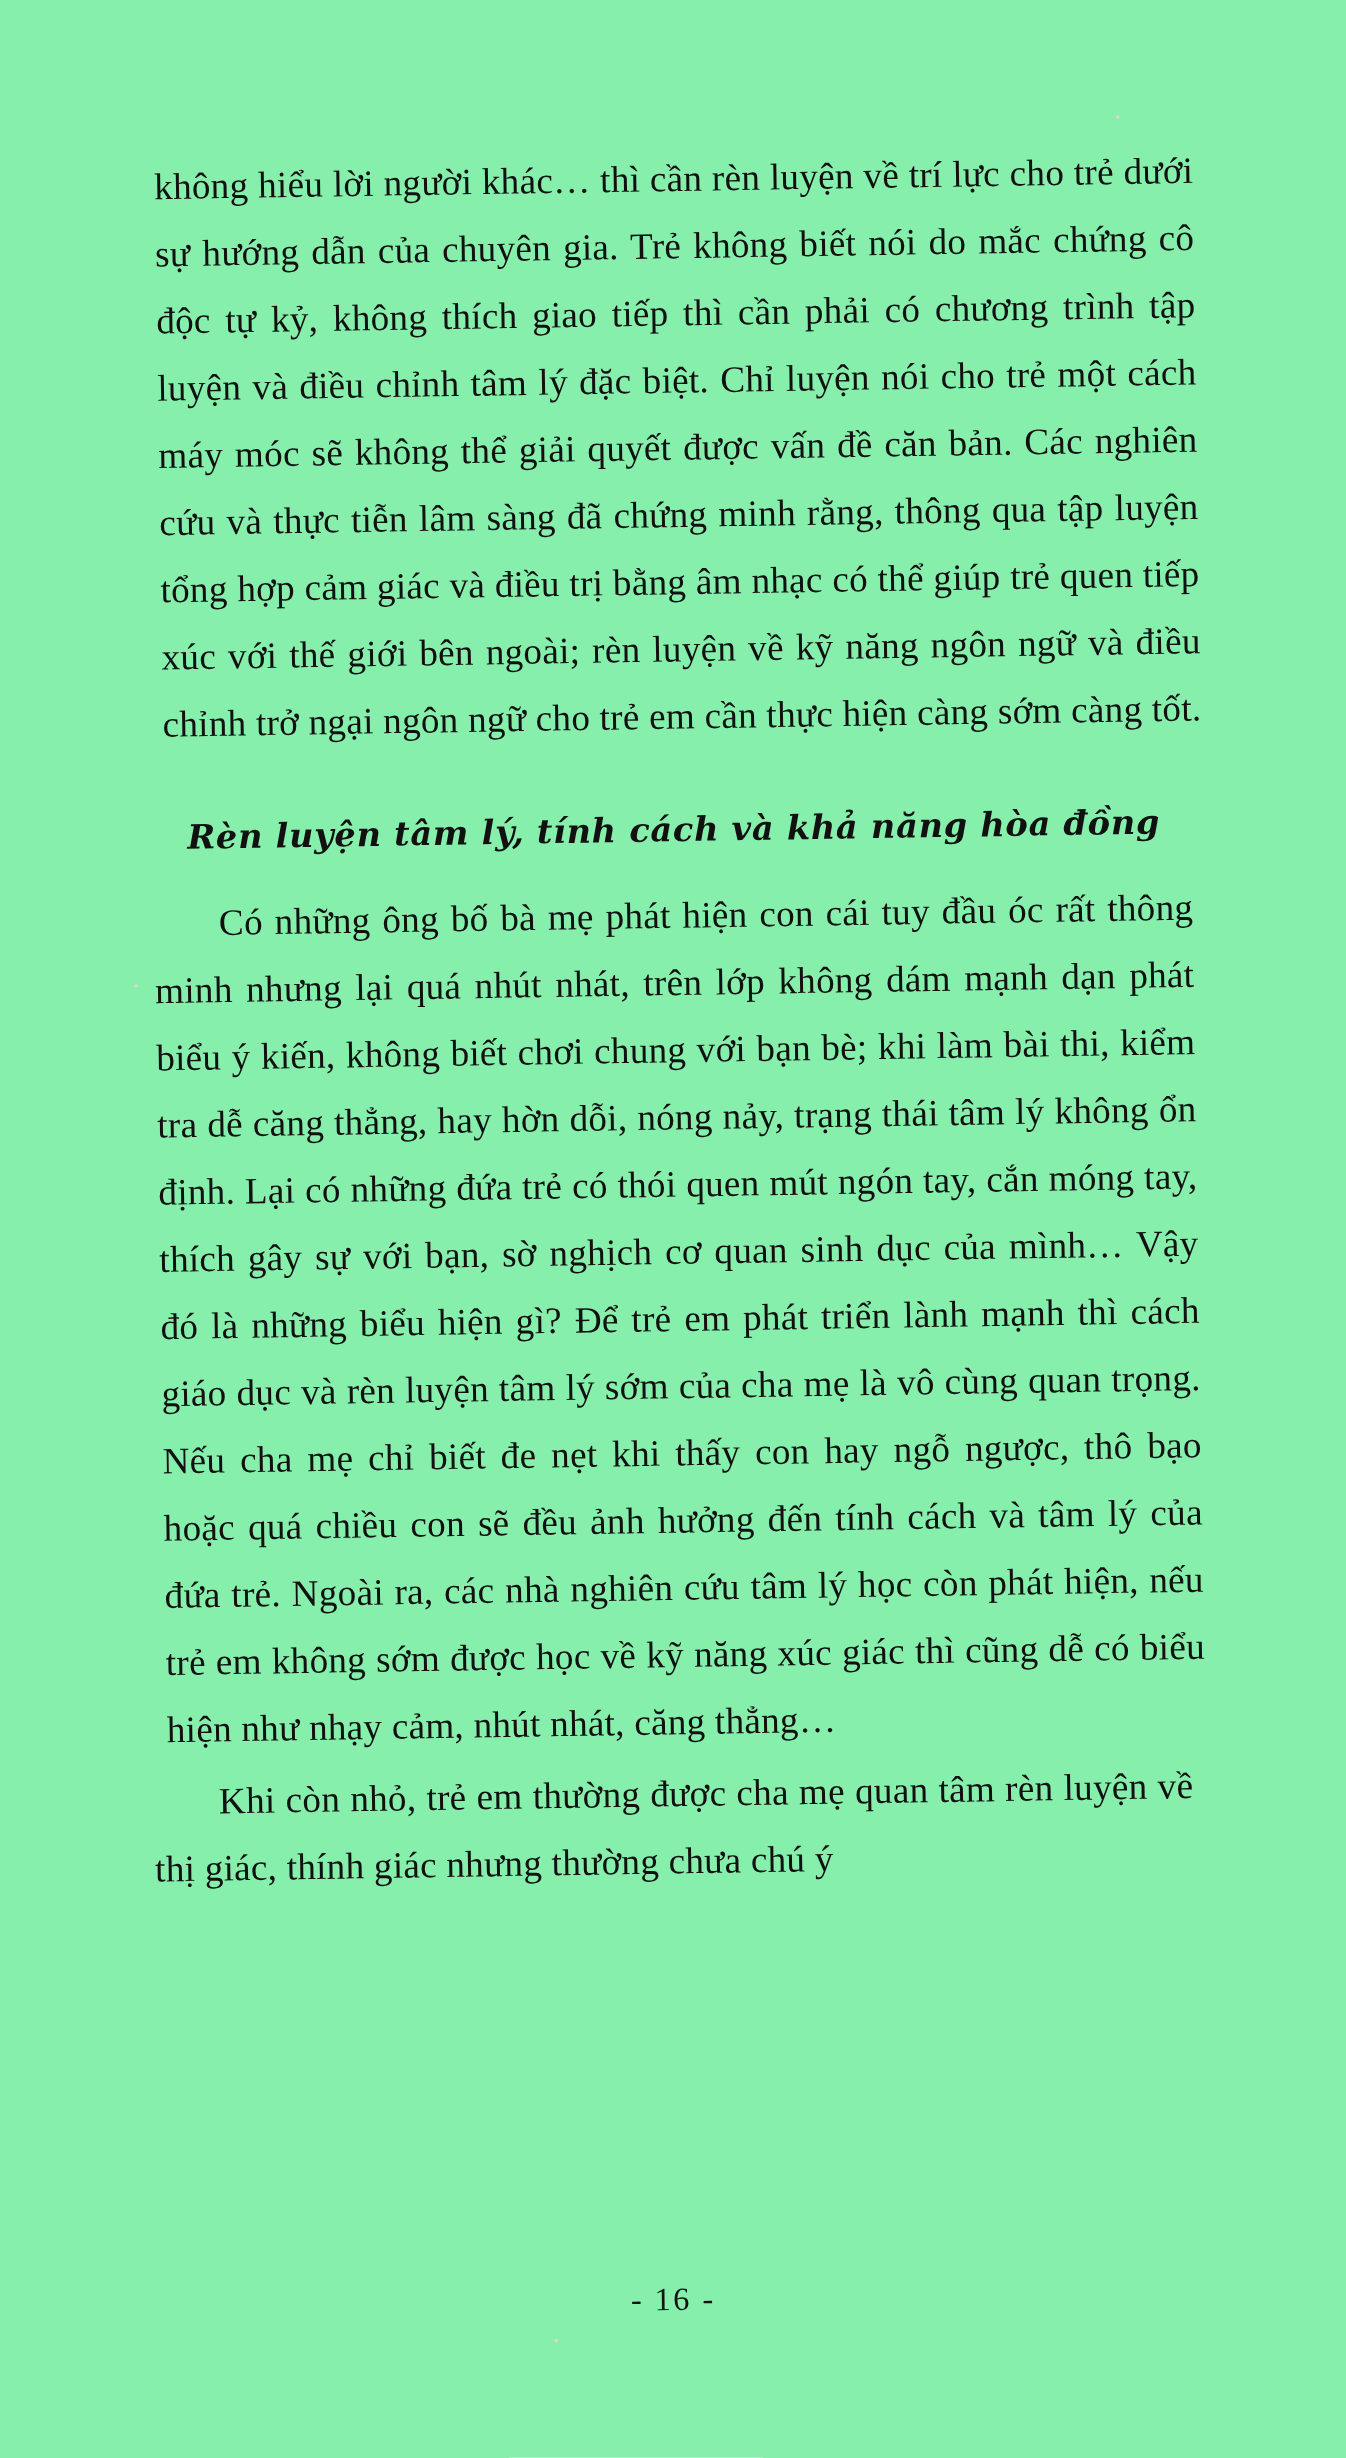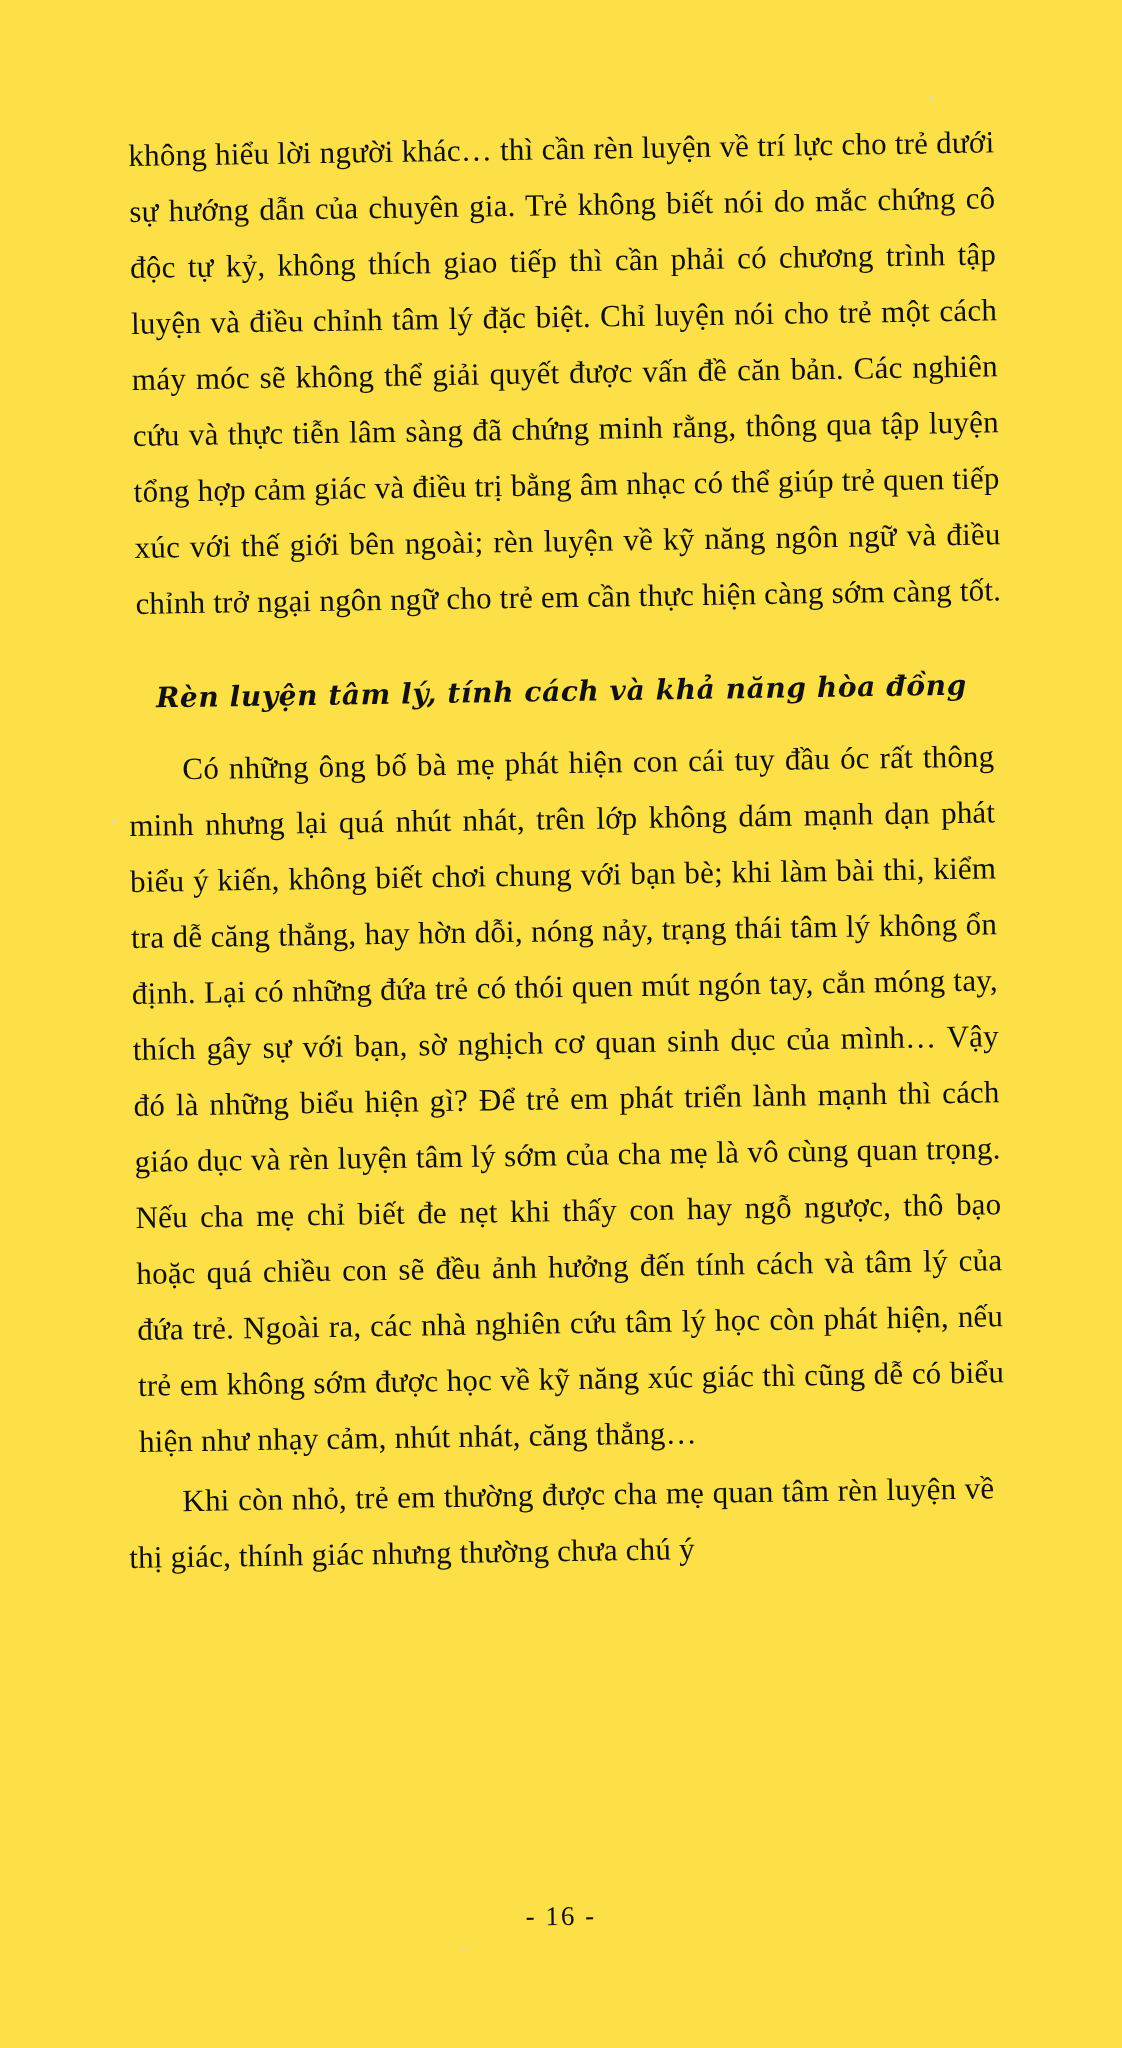--- a/index.html
+++ b/index.html
@@ -13,21 +13,21 @@
     position: relative;
     overflow: hidden;
     font-family: "Liberation Serif", serif;
     color: #111111;
   }
 
   
   .page {
     position: absolute;
     inset: 0;
-    background: #fde047;
+    background: #86efac;
     padding-left: 12px;
   }
 
   .content {
     position: absolute;
     left: 128px;
     top: 128px;
     width: 866px;
   }
 

